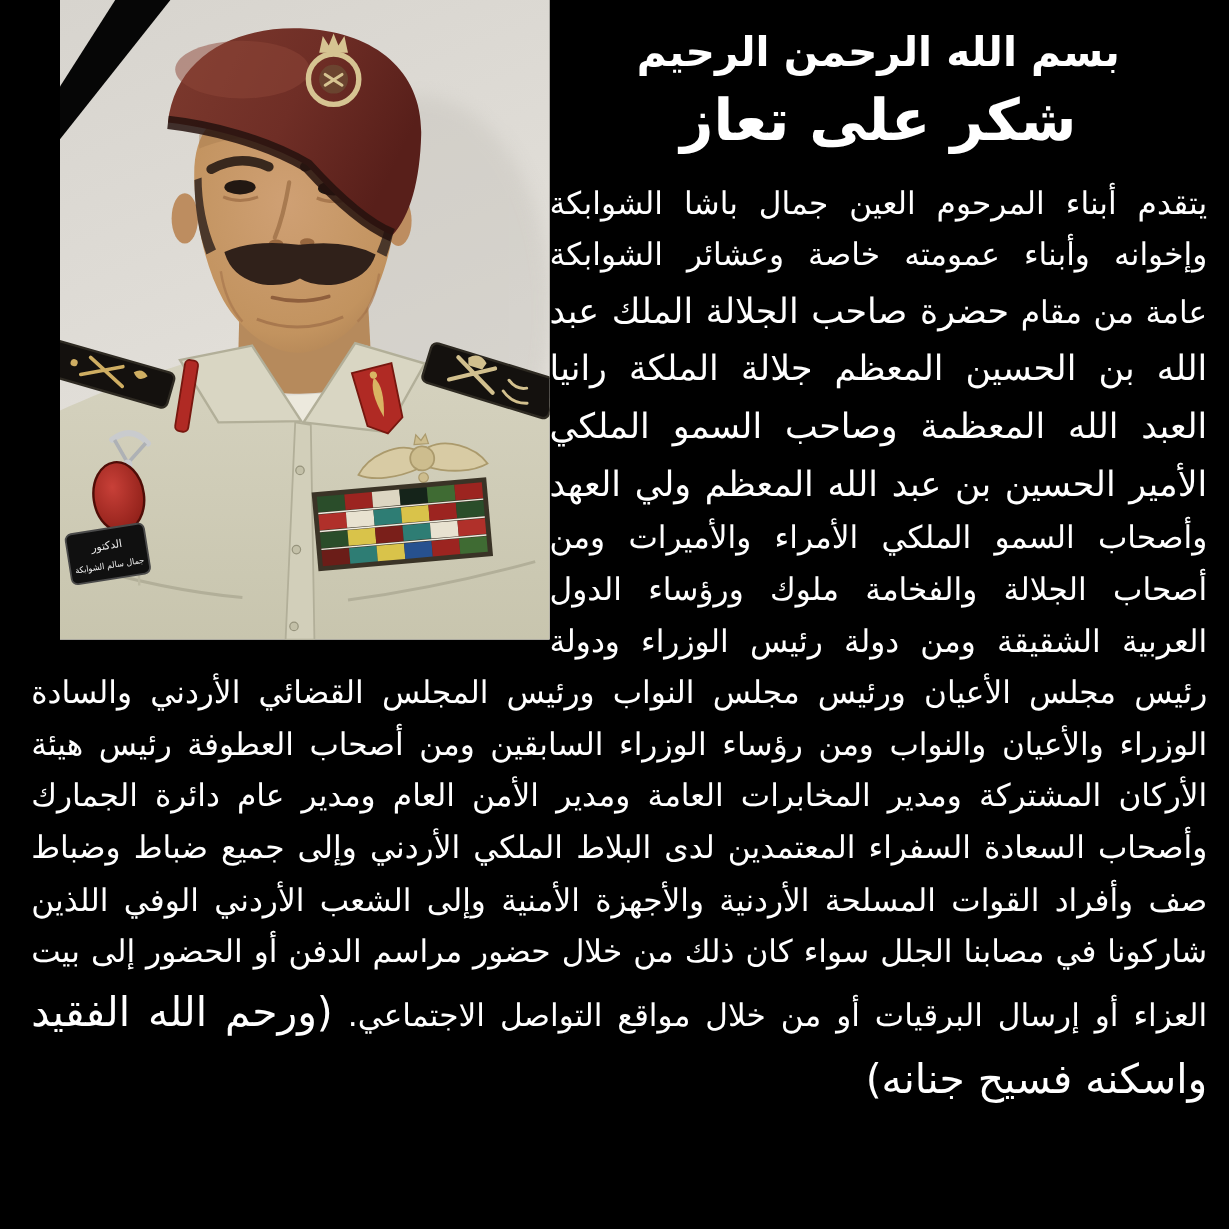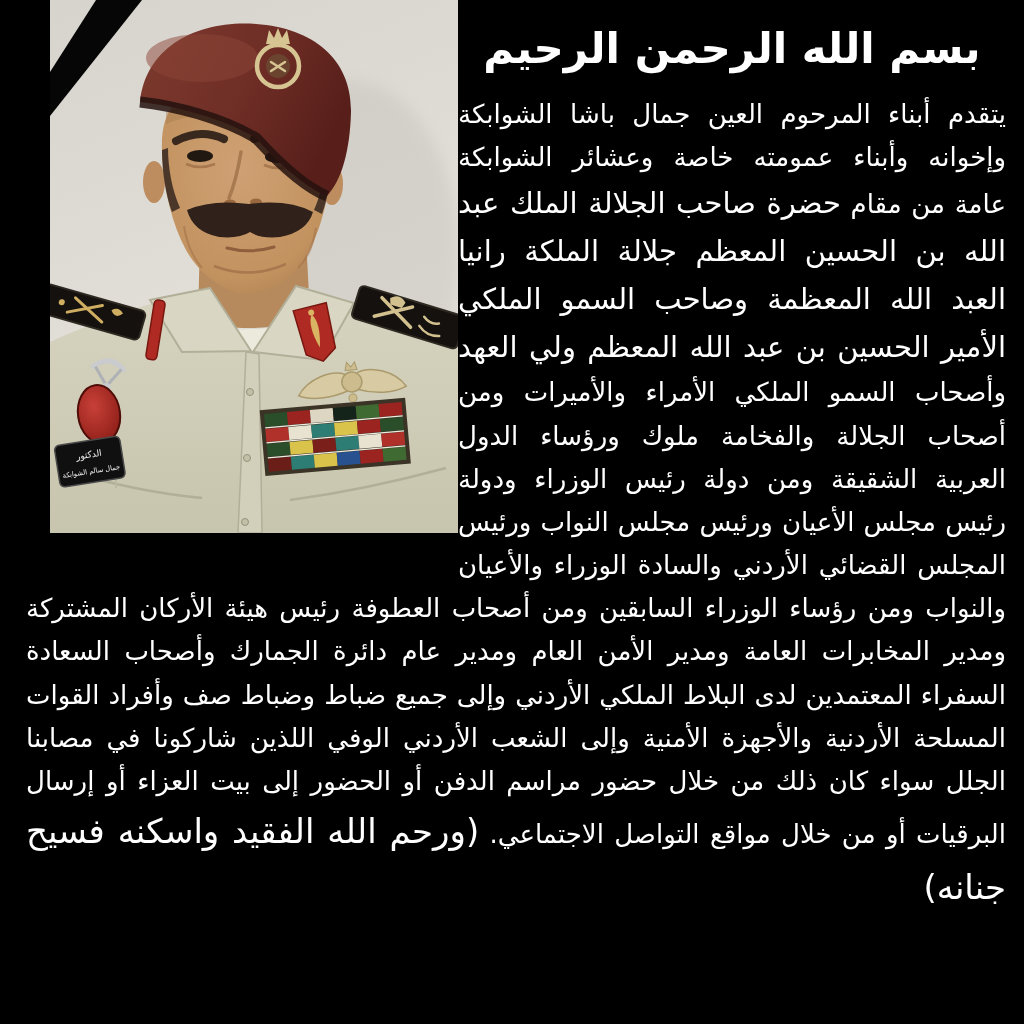--- a/index.html
+++ b/index.html
@@ -19,21 +19,21 @@
     background:#dedbd5;
     position:relative;
   }
   .photo svg{display:block;width:100%;height:100%;}
   .heading{
     text-align:center;
     font-weight:700;
     line-height:1.3;
     letter-spacing:0;
   }
-  .basmala{font-size:42px;padding-top:22px;}
+  .basmala{font-size:34px;padding-top:22px;}
   .title{font-size:48px;padding-top:4px;}
   .body-text{
     margin:16px 0 0 0;
     font-size:26px;
     line-height:1.66;
     text-align:justify;
     text-justify:inter-word;
   }
   .seg-regular{font-weight:400;}
   .seg-bold{font-weight:400;font-size:29px;}
@@ -222,17 +222,18 @@
             <path d="M-12,-18 L12,-18 L9,-32 L4,-24 L0,-34 L-4,-24 L-9,-32 Z" fill="#d6c492"></path>
             <path d="M-7,0 L7,9 M7,0 L-7,9" stroke="#d6c492" stroke-width="2.5" stroke-linecap="round"></path>
           </g>
         </g>
 
         <polygon points="46,0 92,0 0,116 0,72" fill="#060606"></polygon>
       </svg>
     </div>
 
     <div class="heading basmala">بسم الله الرحمن الرحيم</div>
+    <div class="heading title">شكر على تعاز</div>
 
     <p class="body-text"><span class="seg-regular">يتقدم أبناء المرحوم العين جمال باشا الشوابكة وإخوانه وأبناء عمومته خاصة وعشائر الشوابكة عامة من مقام </span><span class="seg-bold">حضرة صاحب الجلالة الملك عبد الله بن الحسين المعظم جلالة الملكة رانيا العبد الله المعظمة وصاحب السمو الملكي الأمير الحسين بن عبد الله المعظم ولي العهد </span><span class="seg-regular">وأصحاب السمو الملكي الأمراء والأميرات ومن أصحاب الجلالة والفخامة ملوك ورؤساء الدول العربية الشقيقة ومن دولة رئيس الوزراء ودولة رئيس مجلس الأعيان ورئيس مجلس النواب ورئيس المجلس القضائي الأردني والسادة الوزراء والأعيان والنواب ومن رؤساء الوزراء السابقين ومن أصحاب العطوفة رئيس هيئة الأركان المشتركة ومدير المخابرات العامة ومدير الأمن العام ومدير عام دائرة الجمارك وأصحاب السعادة السفراء المعتمدين لدى البلاط الملكي الأردني وإلى جميع ضباط وضباط صف وأفراد القوات المسلحة الأردنية والأجهزة الأمنية وإلى الشعب الأردني الوفي اللذين شاركونا في مصابنا الجلل سواء كان ذلك من خلال حضور مراسم الدفن أو الحضور إلى بيت العزاء أو إرسال البرقيات أو من خلال مواقع التواصل الاجتماعي. </span><span class="seg-bold-large">(ورحم الله الفقيد واسكنه فسيح جنانه)</span></p>
 
   </div>
 </div>
 
 </body></html>

